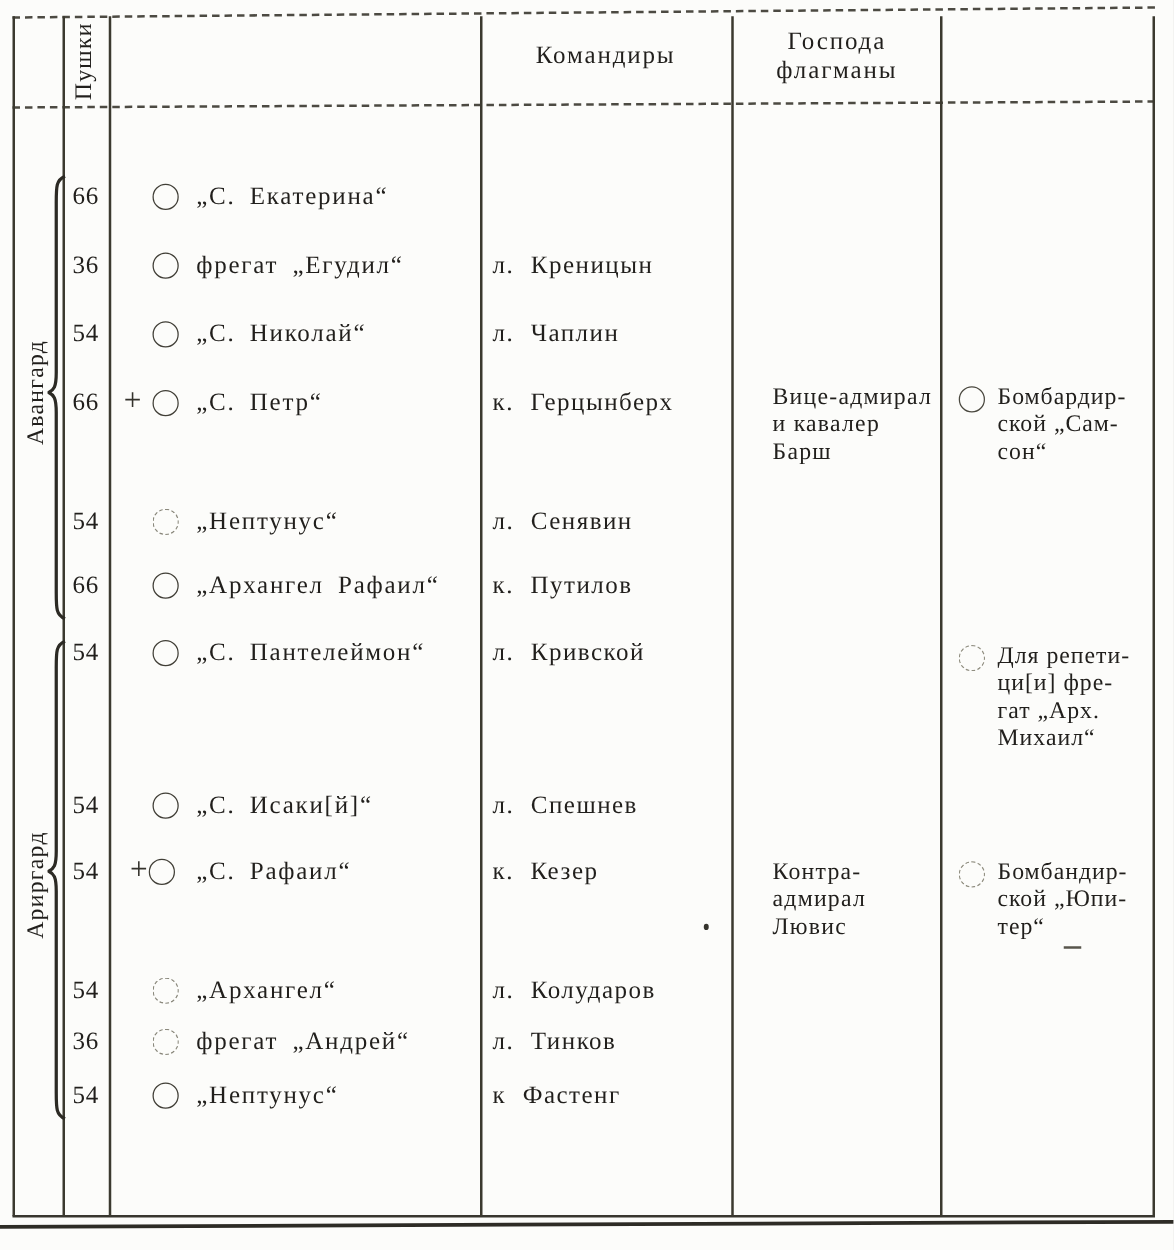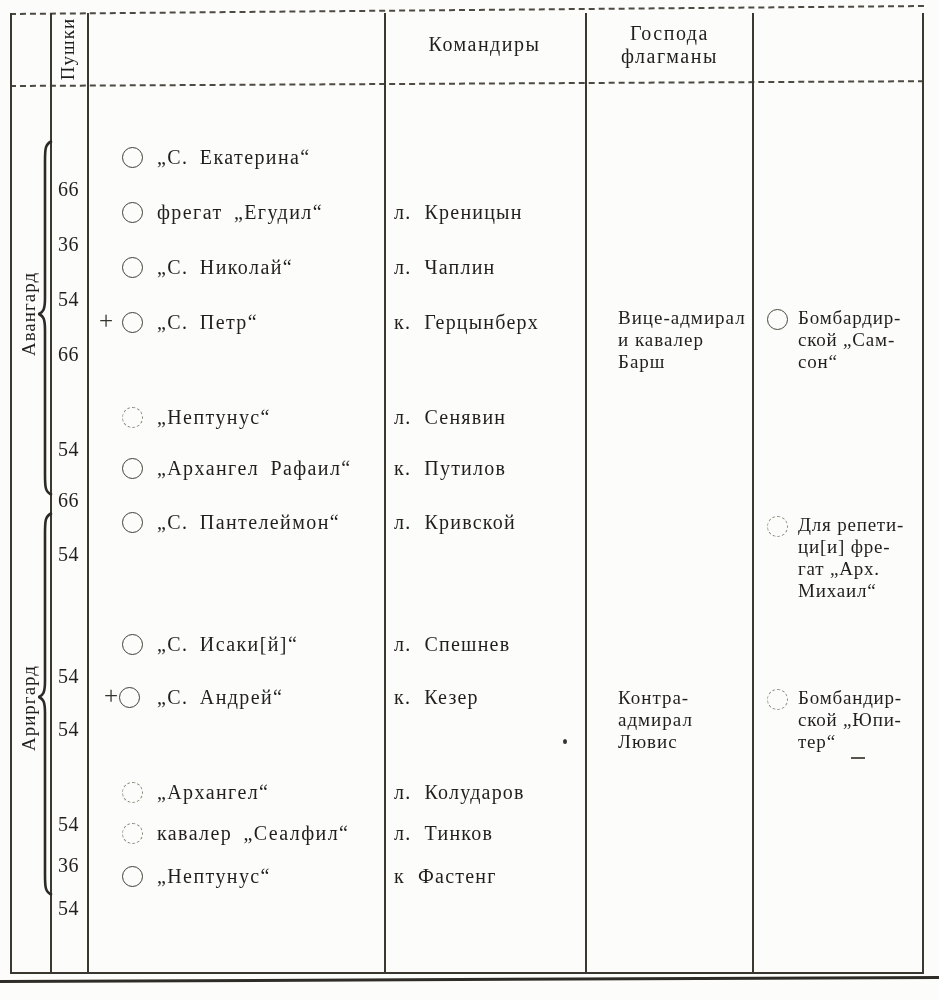--- a/index.html
+++ b/index.html
@@ -14,21 +14,21 @@
   
   .hline{position:absolute;height:0;border-top:2px solid #38362f;transform-origin:left center;}
   .hline.dashed{border-top:2px dashed #4c4a42;}
   .hline.thick{border-top:3px solid #2e2c26;}
   .vline{position:absolute;width:2px;background:#3b392f;}
   
   .hdr{position:absolute;font-size:20px;letter-spacing:1.5px;text-align:center;line-height:23px;white-space:pre-line;}
   .vlabel{position:absolute;height:24px;line-height:24px;text-align:center;transform:rotate(-90deg);font-size:19px;letter-spacing:1px;white-space:nowrap;}
   
   .row{position:absolute;left:0;width:939px;height:24px;font-size:20px;line-height:24px;}
-  .guns{position:absolute;left:50px;width:37px;text-align:center;letter-spacing:0.5px;margin-top:32px;}
+  .guns{position:absolute;left:50px;width:37px;text-align:center;letter-spacing:0.5px;}
   .cross{position:absolute;left:94px;width:24px;text-align:center;font-size:25px;line-height:22px;color:#34322c;}
   .circ{position:absolute;left:122px;top:2px;width:19px;height:19px;border:1.6px solid #403e36;border-radius:50%;background:transparent;}
   .circ.light{border-color:#8a887c;border-style:dashed;}
   .ship{position:absolute;left:157px;letter-spacing:1.4px;word-spacing:5px;white-space:nowrap;}
   .cmdr{position:absolute;left:394px;letter-spacing:1.2px;word-spacing:7px;white-space:nowrap;}
   
   .flagblock{position:absolute;left:618px;width:150px;font-size:19px;line-height:22px;letter-spacing:1px;white-space:pre-line;}
   .note{position:absolute;left:758px;width:165px;}
   .note .ncirc{position:absolute;left:9px;top:2px;width:19px;height:19px;border:1.6px solid #4a483f;border-radius:50%;}
   .note .ncirc.light{border-color:#908e80;border-style:dashed;}
@@ -117,33 +117,33 @@
   <div class="row" style="top:632px;">
     <span class="guns">54</span>
     <span class="circ"></span>
     <span class="ship">„С. Исаки[й]“</span>
     <span class="cmdr">л. Спешнев</span>
   </div>
   <div class="row" style="top:685px;">
     <span class="guns">54</span>
     <span class="cross" style="left:99px;">+</span>
     <span class="circ" style="left:119px;"></span>
-    <span class="ship">„С. Андрей“</span>
+    <span class="ship">„С. Рафаил“</span>
     <span class="cmdr">к. Кезер</span>
   </div>
   <div class="row" style="top:780px;">
     <span class="guns">54</span>
     <span class="circ light"></span>
     <span class="ship">„Архангел“</span>
     <span class="cmdr">л. Колударов</span>
   </div>
   <div class="row" style="top:821px;">
     <span class="guns">36</span>
     <span class="circ light"></span>
-    <span class="ship">кавалер „Сеалфил“</span>
+    <span class="ship">фрегат „Андрей“</span>
     <span class="cmdr">л. Тинков</span>
   </div>
   <div class="row" style="top:864px;">
     <span class="guns">54</span>
     <span class="circ"></span>
     <span class="ship">„Нептунус“</span>
     <span class="cmdr">к Фастенг</span>
   </div>
 
   <div class="flagblock" style="top:307px;">Вице-адмирал

